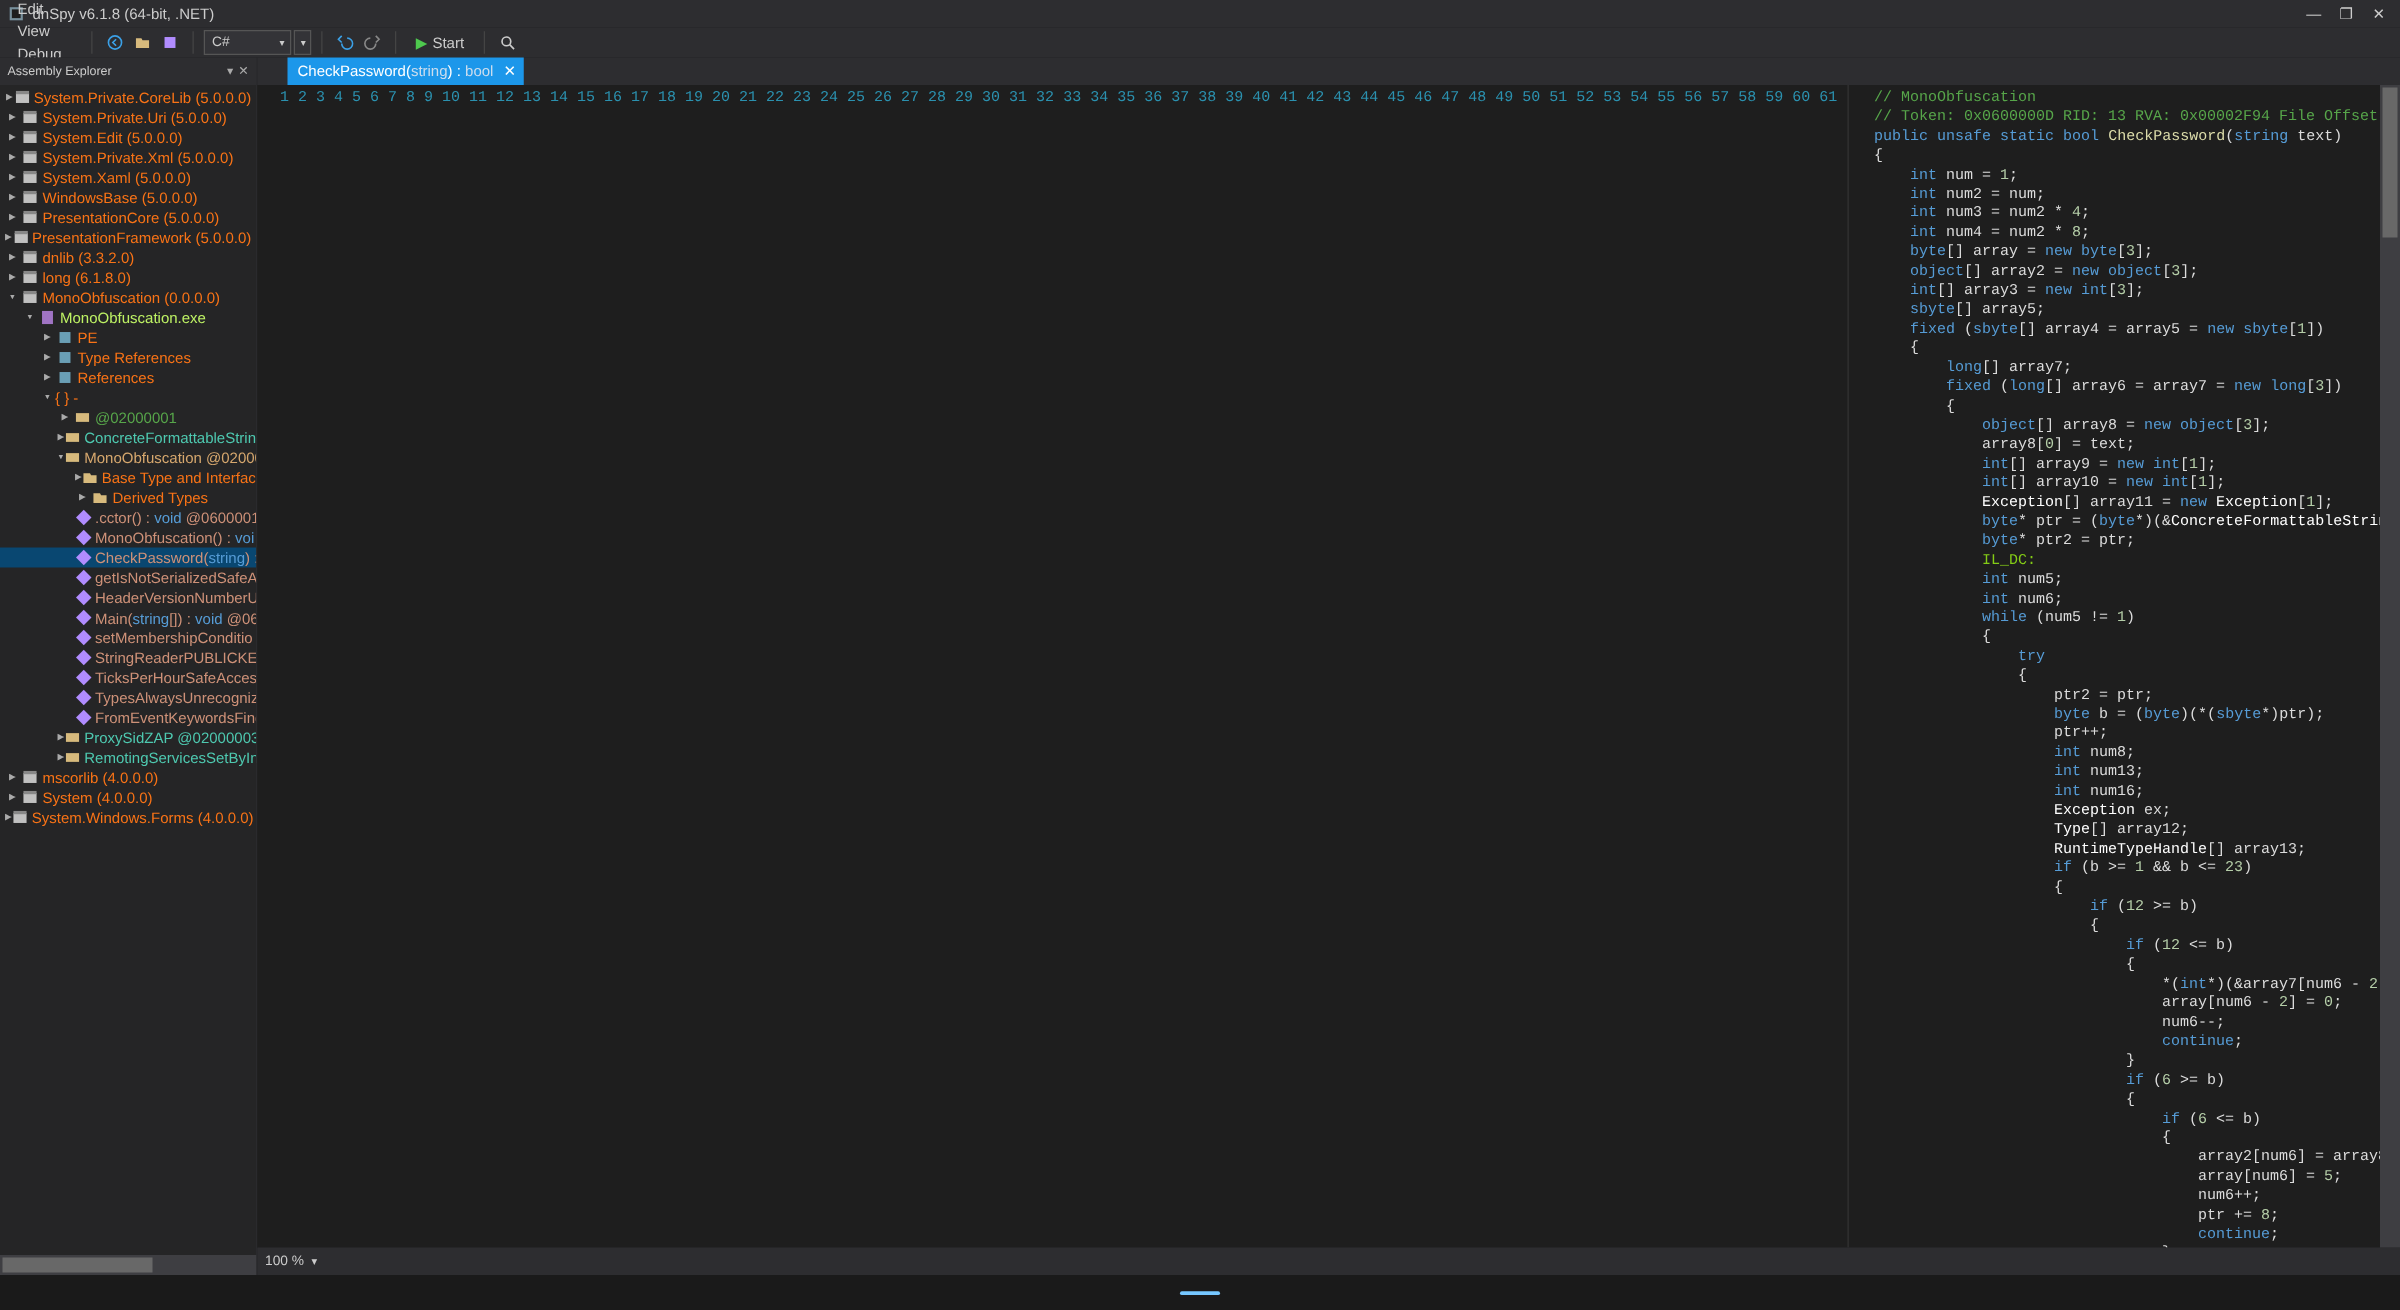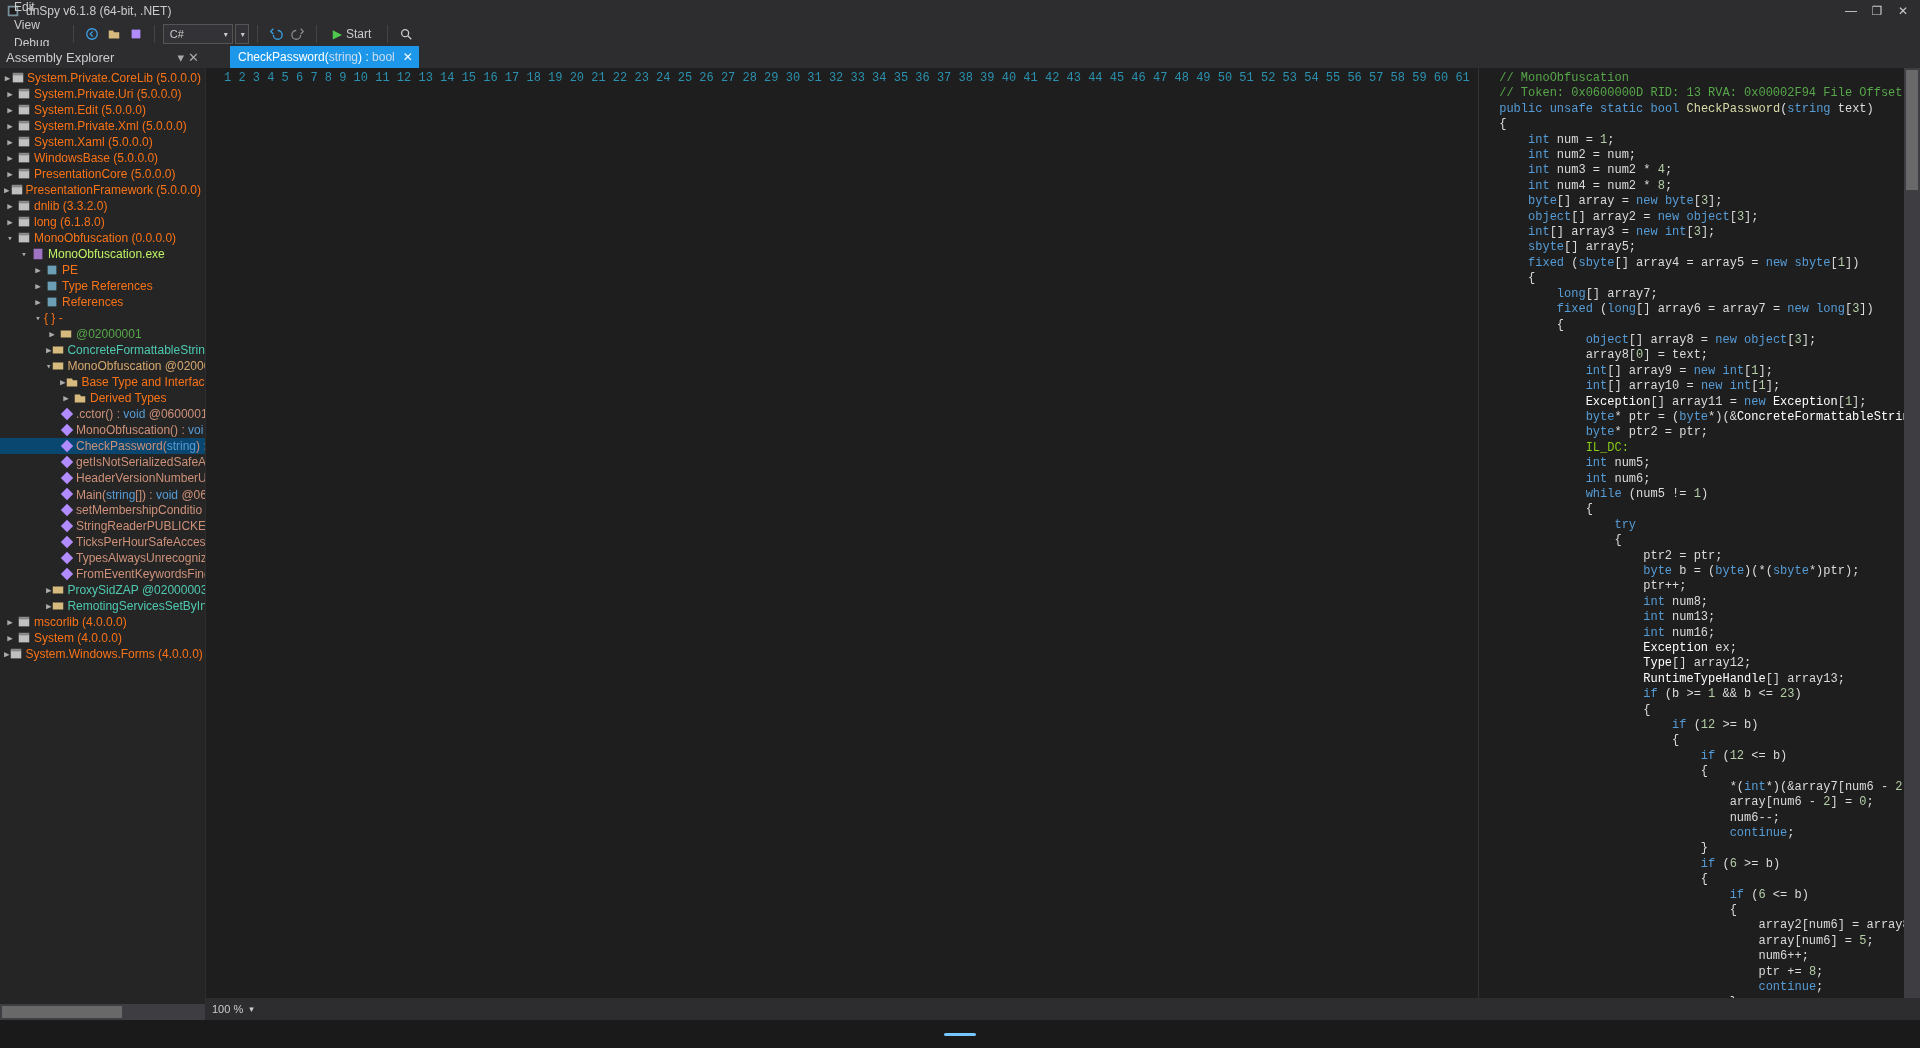--- a/index.html
+++ b/index.html
@@ -36,21 +36,21 @@
 }
 .menu-item { padding: 2px 8px; color: #cccccc; font-size: 12px; }
 .toolbar-sep { width: 1px; height: 18px; background: #444; margin: 0 6px;}
 .tb-btn { width: 20px; height: 20px; display:flex; align-items:center; justify-content:center; color:#ccc; }
 .tb-btn svg { width:14px; height:14px;}
 .lang-combo { background:#333337; border:1px solid #555; color:#ccc; height:20px; font-size:11px; padding:0 4px 0 6px; width:70px; display:flex; align-items:center; justify-content:space-between;}
 .start-btn { display:flex; align-items:center; gap:4px; padding: 0 8px; height:20px; color:#ccc;}
 .start-btn .tri { color:#4ec94e; }
 .content { flex:1; display:flex; min-height:0; }
 .sidebar { width: 206px; background:#252526; display:flex; flex-direction:column; border-right:1px solid #2d2d30;}
-.sb-header { background:#2d2d30; height:22px; display:flex; align-items:center; padding:0 6px; justify-content:space-between; font-size:13px;}
+.sb-header { background:#2d2d30; height:22px; display:flex; align-items:center; padding:0 6px; justify-content:space-between; font-size:10px;}
 .sb-header .hdr-actions { display:flex; gap:4px; color:#aaa;}
 .tree { flex:1; overflow:hidden; font-size:12px; padding-top:2px;}
 .tree-row { display:flex; align-items:center; height:16px; padding-right:4px; white-space:nowrap; overflow:hidden;}
 .tree-row.selected { background:#094771; }
 .exp { width:12px; text-align:center; color:#aaa; font-size:9px; cursor:default; font-family:Consolas,monospace; line-height:1;}
 .ic { width:16px; height:16px; display:flex; align-items:center; justify-content:center; margin-right:2px;}
 .tree-label { color:#f97316; }
 .purp { color:#bef264; }
 .grn { color:#57a64a;}
 .org { color:#d7a86e;}

